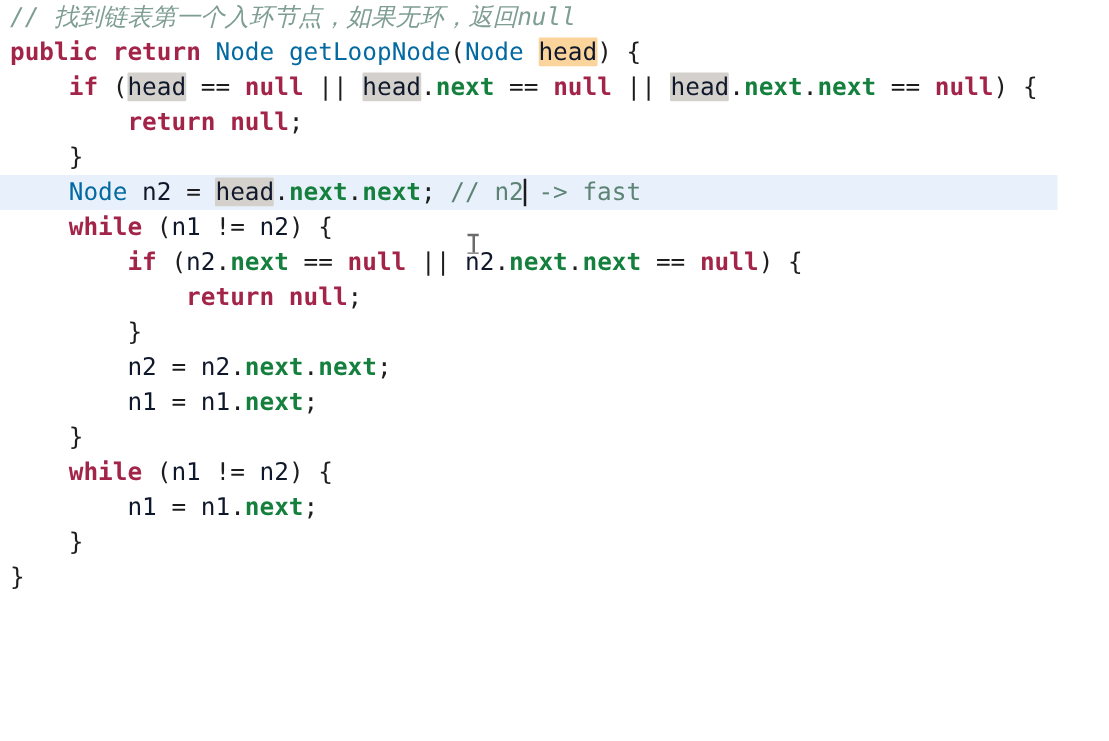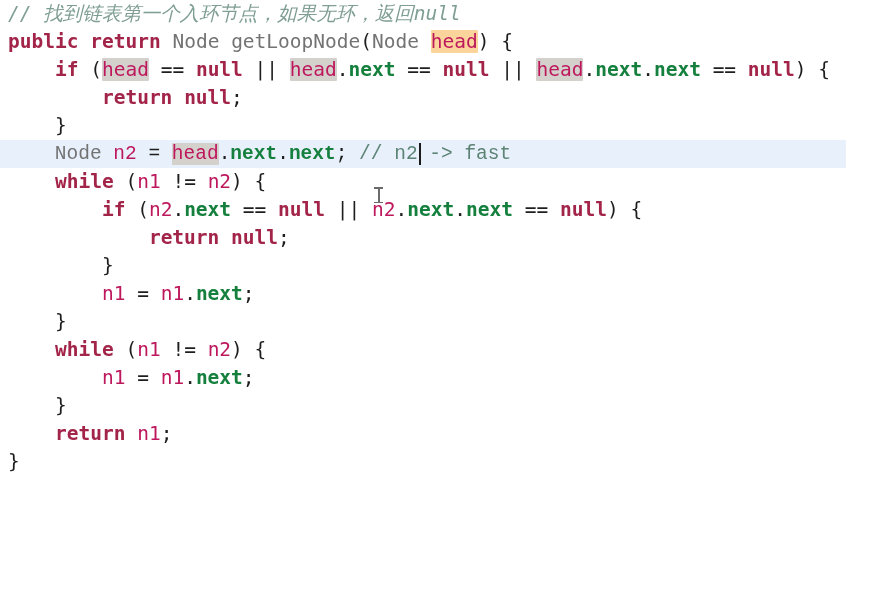--- a/index.html
+++ b/index.html
@@ -36,30 +36,29 @@
     line-height: 28px;
     font-size: 19.5px;
     white-space: pre;
     padding-left: 8px;
     letter-spacing: 0px;
     color: #2b2b2b;
   }
 
   .line.current {
     background: #e8f0fb;
-    font-family: Liberation Mono, monospace;
   }
 
   
   .kw      { color: #a32449; font-weight: bold; }
   .cmt     { color: #5c8374; }
   .cmt-it  { color: #7f9e93; font-style: italic; }
   .fld     { color: #15803d; font-weight: bold; }
-  .typ     { color: #737373; }
-  .var     { color: #be185d; }
+  .typ     { color: #0369a1; }
+  .var     { color: #0f172a; }
   .plain   { color: #1d1d1d; }
   .punc    { color: #1d1d1d; }
 
   
   .hl-write {
     background: #fbd49c;
     border-radius: 1px;
   }
   .hl-read {
     background: #d4d1cd;
@@ -115,26 +114,26 @@
       <div class="line"><span class="cmt-it">// </span><span class="cmt-it">找到链表第一个入环节点，如果无环，返回null</span></div>
       <div class="line"><span class="kw">public</span><span class="plain"> </span><span class="kw">return</span><span class="plain"> </span><span class="typ">Node</span><span class="plain"> </span><span class="typ">getLoopNode</span><span class="punc">(</span><span class="typ">Node</span><span class="plain"> </span><span class="var hl-write">head</span><span class="punc">) {</span></div>
       <div class="line"><span class="plain">    </span><span class="kw">if</span><span class="punc"> (</span><span class="var hl-read">head</span><span class="plain"> </span><span class="punc">==</span><span class="plain"> </span><span class="kw">null</span><span class="plain"> </span><span class="punc">||</span><span class="plain"> </span><span class="var hl-read">head</span><span class="punc">.</span><span class="fld">next</span><span class="plain"> </span><span class="punc">==</span><span class="plain"> </span><span class="kw">null</span><span class="plain"> </span><span class="punc">||</span><span class="plain"> </span><span class="var hl-read">head</span><span class="punc">.</span><span class="fld">next</span><span class="punc">.</span><span class="fld">next</span><span class="plain"> </span><span class="punc">==</span><span class="plain"> </span><span class="kw">null</span><span class="punc">) {</span></div>
       <div class="line"><span class="plain">        </span><span class="kw">return</span><span class="plain"> </span><span class="kw">null</span><span class="punc">;</span></div>
       <div class="line"><span class="punc">    }</span></div>
       <div class="line current"><span class="plain">    </span><span class="typ">Node</span><span class="plain"> </span><span class="var">n2</span><span class="punc"> = </span><span class="var hl-read">head</span><span class="punc">.</span><span class="fld">next</span><span class="punc">.</span><span class="fld">next</span><span class="punc">; </span><span class="cmt">// n2 -&gt; fast</span><span class="caret" style="left: 419px;"></span></div>
       <div class="line"><span class="plain">    </span><span class="kw">while</span><span class="punc"> (</span><span class="var">n1</span><span class="plain"> </span><span class="punc">!=</span><span class="plain"> </span><span class="var">n2</span><span class="punc">) {</span></div>
       <div class="line"><span class="plain">        </span><span class="kw">if</span><span class="punc"> (</span><span class="var">n2</span><span class="punc">.</span><span class="fld">next</span><span class="plain"> </span><span class="punc">==</span><span class="plain"> </span><span class="kw">null</span><span class="plain"> </span><span class="punc">||</span><span class="plain"> </span><span class="var">n2</span><span class="punc">.</span><span class="fld">next</span><span class="punc">.</span><span class="fld">next</span><span class="plain"> </span><span class="punc">==</span><span class="plain"> </span><span class="kw">null</span><span class="punc">) {</span></div>
       <div class="line"><span class="plain">            </span><span class="kw">return</span><span class="plain"> </span><span class="kw">null</span><span class="punc">;</span></div>
       <div class="line"><span class="punc">        }</span></div>
+      <div class="line"><span class="plain">        </span><span class="var">n2</span><span class="punc"> = </span><span class="var">n2</span><span class="punc">.</span><span class="fld">next</span><span class="punc">.</span><span class="fld">next</span><span class="punc">;</span></div>
       <div class="line"><span class="plain">        </span><span class="var">n1</span><span class="punc"> = </span><span class="var">n1</span><span class="punc">.</span><span class="fld">next</span><span class="punc">;</span></div>
       <div class="line"><span class="punc">    }</span></div>
       <div class="line"><span class="plain">    </span><span class="kw">while</span><span class="punc"> (</span><span class="var">n1</span><span class="plain"> </span><span class="punc">!=</span><span class="plain"> </span><span class="var">n2</span><span class="punc">) {</span></div>
       <div class="line"><span class="plain">        </span><span class="var">n1</span><span class="punc"> = </span><span class="var">n1</span><span class="punc">.</span><span class="fld">next</span><span class="punc">;</span></div>
       <div class="line"><span class="punc">    }</span></div>
-      <div class="line"><span class="plain">    </span><span class="kw">return</span><span class="plain"> </span><span class="var">n1</span><span class="punc">;</span></div>
       <div class="line"><span class="punc">}</span></div>
     </div>
 <div class="mouse-ibeam" style="left: 373px; top: 186px;">
       <div class="bar-top"></div>
       <div class="stem"></div>
       <div class="bar-bot"></div>
     </div>
   </div>
 
 </body></html>

